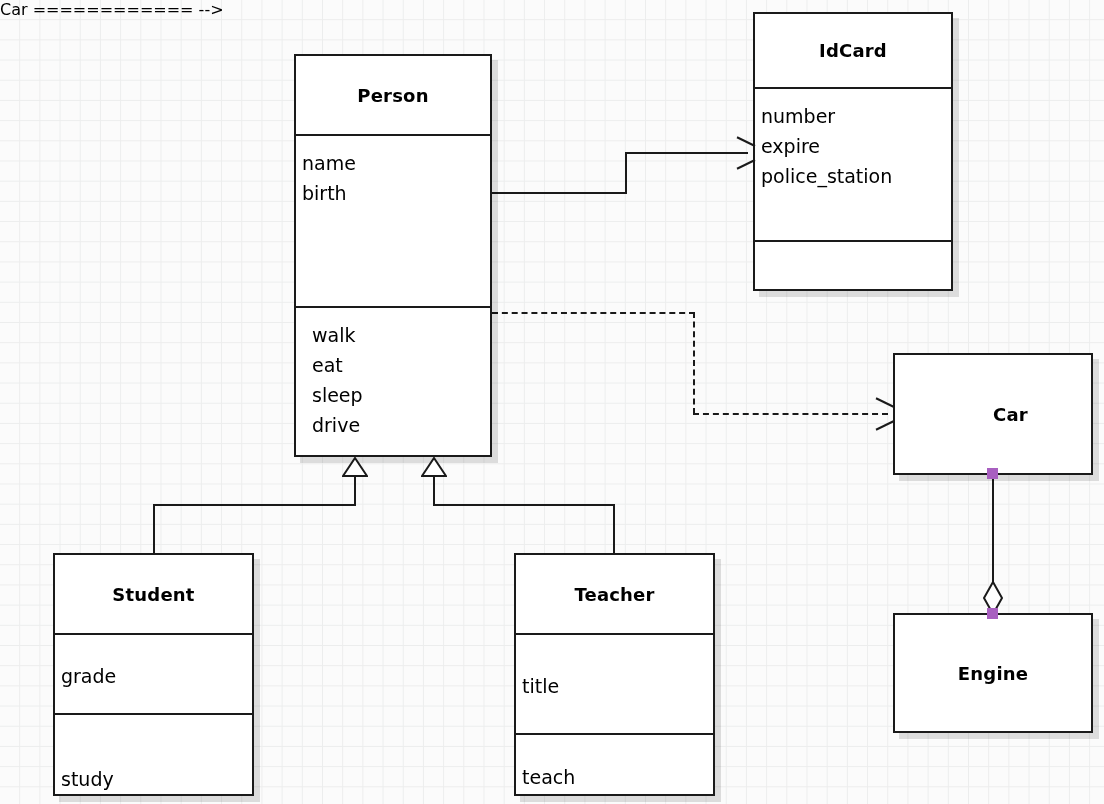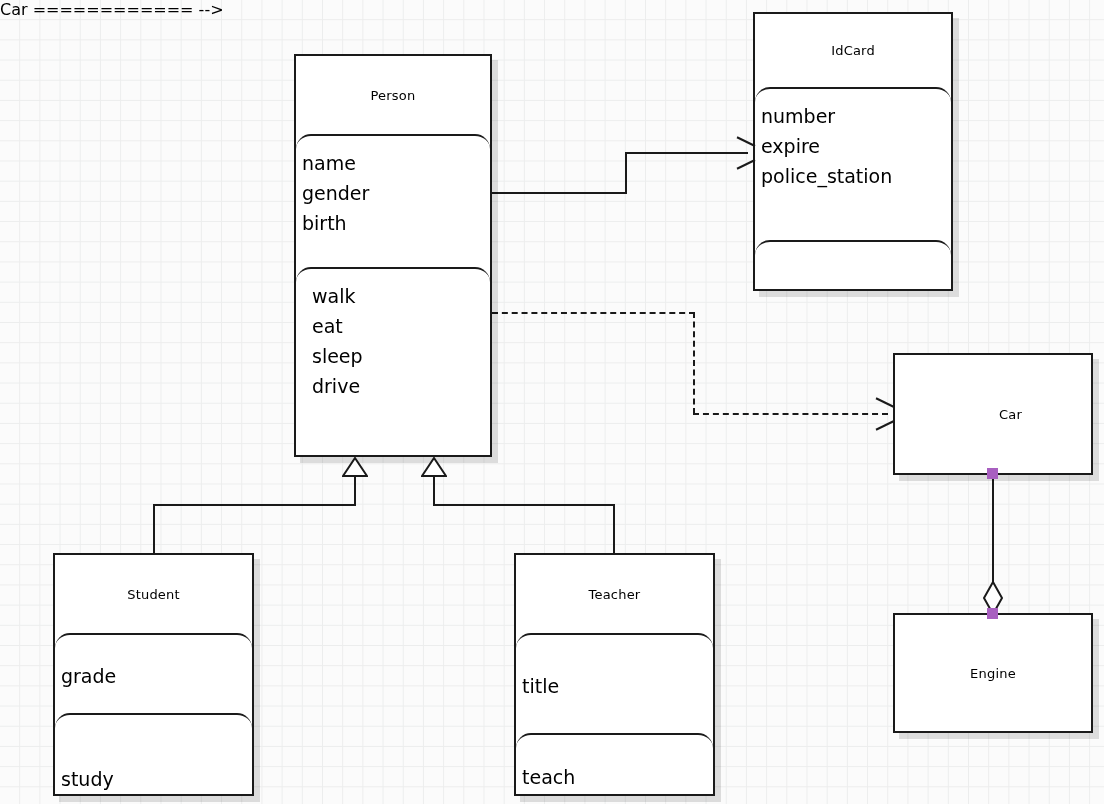--- a/index.html
+++ b/index.html
@@ -27,33 +27,32 @@
     background: #ffffff;
     border: 2px solid #1a1a1a;
     box-shadow: 6px 6px 0 0 rgba(0,0,0,0.12);
     z-index: 5;
   }
   .uml-header {
     box-sizing: border-box;
     display: flex;
     align-items: center;
     justify-content: center;
-    font-weight: normal;
-    font-size: 13px;
+    font-weight: bold;
+    font-size: 18px;
     color: #000000;
     letter-spacing: 0.2px;
   }
   .uml-compartment {
     box-sizing: border-box;
     border-top: 2px solid #1a1a1a;
     padding: 12px 0 0 6px;
     display: flex;
     flex-direction: column;
     justify-content: flex-start;
-    border-radius: 15px;
   }
   .uml-compartment.center-one {
     justify-content: center;
     padding-top: 4px;
   }
   .uml-row {
     font-size: 19px;
     line-height: 30px;
     color: #000000;
     white-space: nowrap;
@@ -143,23 +142,22 @@
   }
 </style>
 </head>
 <body>
 
 <div id="canvas">
 
   
   <div class="uml-class" style="left:294px; top:54px; width:198px; height:403px;">
     <div class="uml-header" style="height:78px;border-radius:31px;">Person</div>
-    <div class="uml-compartment" style="height:133px;">
+    <div class="uml-compartment" style="height:172px;">
       <div class="uml-row">name</div>
-      <div class="uml-row">gender</div>
       <div class="uml-row">birth</div>
     </div>
     <div class="uml-compartment" style="height:168px;padding-left:16px;">
       <div class="uml-row">walk</div>
       <div class="uml-row">eat</div>
       <div class="uml-row">sleep</div>
       <div class="uml-row">drive</div>
     </div>
   </div>
 

